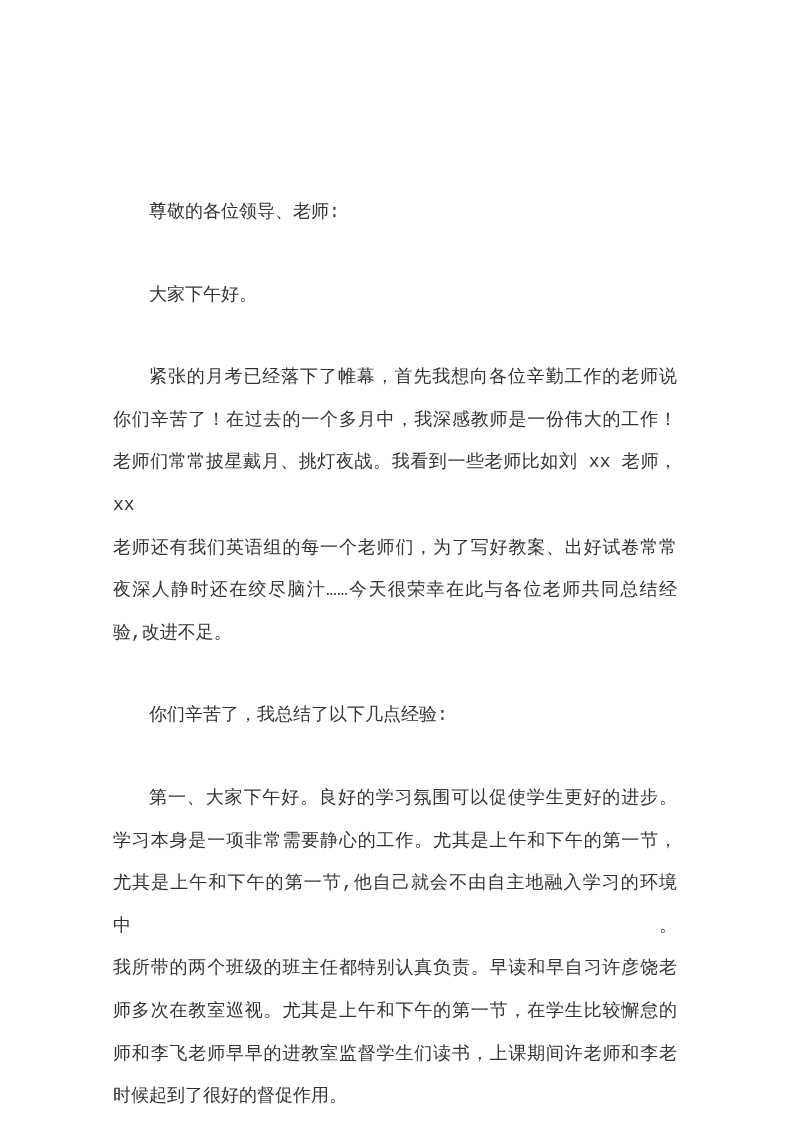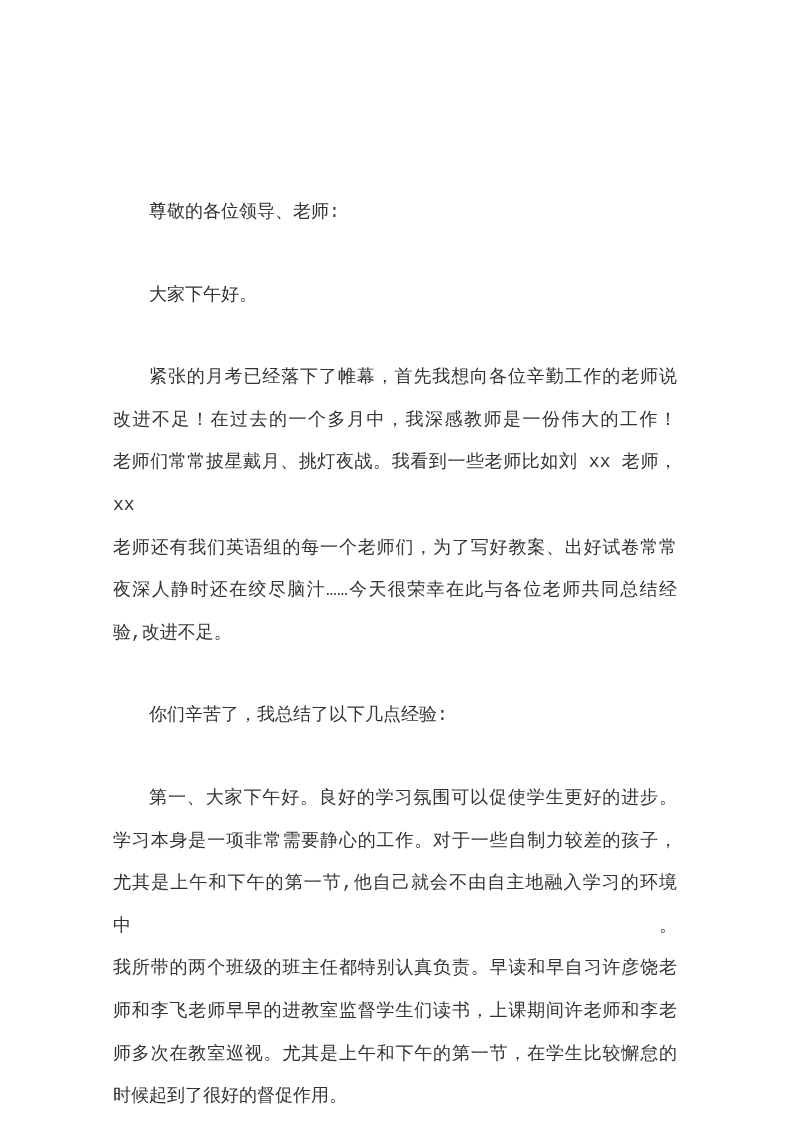--- a/index.html
+++ b/index.html
@@ -47,34 +47,34 @@
   <div class="para">
     <div class="line indent">尊敬的各位领导、老师:</div>
   </div>
 
   <div class="para">
     <div class="line indent">大家下午好。</div>
   </div>
 
   <div class="para">
     <div class="line indent fill">紧张的月考已经落下了帷幕，首先我想向各位辛勤工作的老师说</div>
-    <div class="line fill">改进不足！在过去的一个多月中，我深感教师是一份伟大的工作！</div>
+    <div class="line fill">你们辛苦了！在过去的一个多月中，我深感教师是一份伟大的工作！</div>
     <div class="line fill">老师们常常披星戴月、挑灯夜战。我看到一些老师比如刘 xx 老师，xx</div>
     <div class="line fill">老师还有我们英语组的每一个老师们，为了写好教案、出好试卷常常</div>
     <div class="line fill">夜深人静时还在绞尽脑汁……今天很荣幸在此与各位老师共同总结经</div>
     <div class="line">验,改进不足。</div>
   </div>
 
   <div class="para">
     <div class="line indent">你们辛苦了，我总结了以下几点经验:</div>
   </div>
 
   <div class="para">
     <div class="line indent fill">第一、大家下午好。良好的学习氛围可以促使学生更好的进步。</div>
-    <div class="line fill">学习本身是一项非常需要静心的工作。对于一些自制力较差的孩子，</div>
+    <div class="line fill">学习本身是一项非常需要静心的工作。尤其是上午和下午的第一节，</div>
     <div class="line fill">尤其是上午和下午的第一节,他自己就会不由自主地融入学习的环境中。</div>
     <div class="line fill">我所带的两个班级的班主任都特别认真负责。早读和早自习许彦饶老</div>
+    <div class="line fill">师多次在教室巡视。尤其是上午和下午的第一节，在学生比较懈怠的</div>
     <div class="line fill">师和李飞老师早早的进教室监督学生们读书，上课期间许老师和李老</div>
-    <div class="line fill">师多次在教室巡视。尤其是上午和下午的第一节，在学生比较懈怠的</div>
     <div class="line">时候起到了很好的督促作用。</div>
   </div>
 
 </div>
 
 </body></html>

